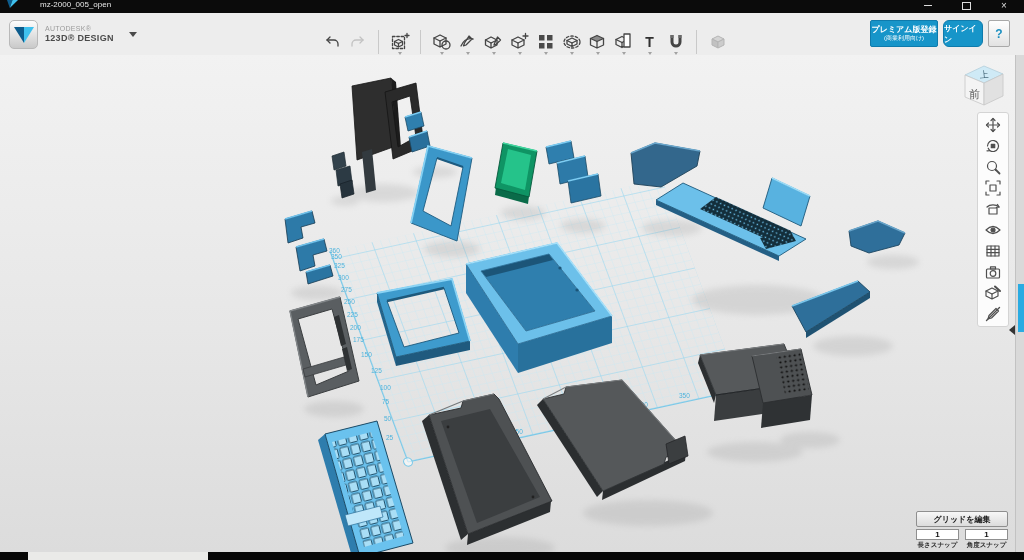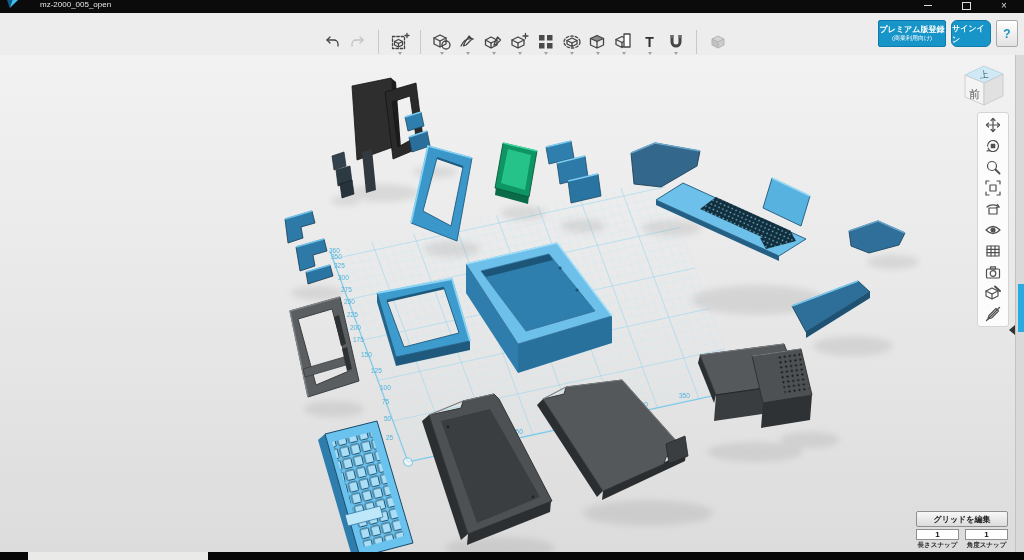--- a/index.html
+++ b/index.html
@@ -30,21 +30,21 @@
   .tools{position:absolute;left:320px;top:15px;display:flex;align-items:center;gap:3px;height:28px;}
   .tool{width:23px;height:27px;display:flex;align-items:center;justify-content:center;position:relative;cursor:default;}
   .tool.caret::after{content:"";position:absolute;bottom:1px;left:50%;margin-left:-2px;
     border-left:2.5px solid transparent;border-right:2.5px solid transparent;border-top:3px solid #a2a2a2;}
   .tsep{width:1px;height:24px;background:#c9c9c9;margin:0 6px;}
   .tool svg{display:block;}
   .ticon{stroke:#454545;fill:none;stroke-width:1.3;stroke-linecap:round;stroke-linejoin:round;}
   .ticon-dim{stroke:#c2c2c2;fill:none;stroke-width:1.3;stroke-linecap:round;stroke-linejoin:round;}
   .ttext{font-size:14px;font-weight:bold;color:#303030;}
 
-  .tb-buttons{position:absolute;right:6px;top:7px;display:flex;align-items:flex-start;gap:5px;}
+  .tb-buttons{position:absolute;right:14px;top:7px;display:flex;align-items:flex-start;gap:5px;}
   .btn-premium{width:66px;height:25px;background:#1795c9;border:1px solid #0e7bac;border-radius:2px;
     color:#fff;text-align:center;display:flex;flex-direction:column;justify-content:center;cursor:default;}
   .btn-premium .l1{font-size:8px;font-weight:bold;line-height:10px;}
   .btn-premium .l2{font-size:6px;line-height:7px;}
   .btn-signin{width:38px;height:25px;background:#1795c9;border:1px solid #0e7bac;border-radius:6px;
     color:#fff;font-size:8px;font-weight:bold;display:flex;align-items:center;justify-content:center;cursor:default;}
   .btn-help{width:20px;height:25px;background:linear-gradient(#ffffff,#e2e2e2);border:1px solid #a9a9a9;
     border-radius:2px;color:#1a8fc0;font-weight:bold;font-size:12px;display:flex;align-items:center;justify-content:center;cursor:default;}
 
   
@@ -101,20 +101,33 @@
           <span class="glyph-min"></span>
         </span>
       <span class="winbtn">
           <span class="glyph-max"></span>
         </span>
       <span class="winbtn glyph-close">×</span>
     </div>
   </div>
 
   <div class="toolbar">
+    <div class="brand">
+      <span class="brandbox">
+        <svg width="26" height="26" viewBox="0 0 26 26">
+          <polygon points="3,5 13,5 13,21" fill="#0d5c8c"></polygon>
+          <polygon points="13,5 23,5 13,21" fill="#3fc1ee"></polygon>
+        </svg>
+      </span>
+      <span class="brandtext">
+        <div class="b1">AUTODESK®</div>
+        <div class="b2">123D® DESIGN</div>
+      </span>
+      <span class="brandchev"></span>
+    </div>
 
     <div class="tools">
       <span class="tool">
         <svg width="20" height="20" viewBox="0 0 20 20" class="ticon">
           <path d="M5,8h7a4,4 0 0 1 4,4v2"></path>
             <polyline points="8,5 5,8 8,11"></polyline>
         </svg>
       </span>
       <span class="tool">
         <svg width="20" height="20" viewBox="0 0 20 20" class="ticon-dim">

